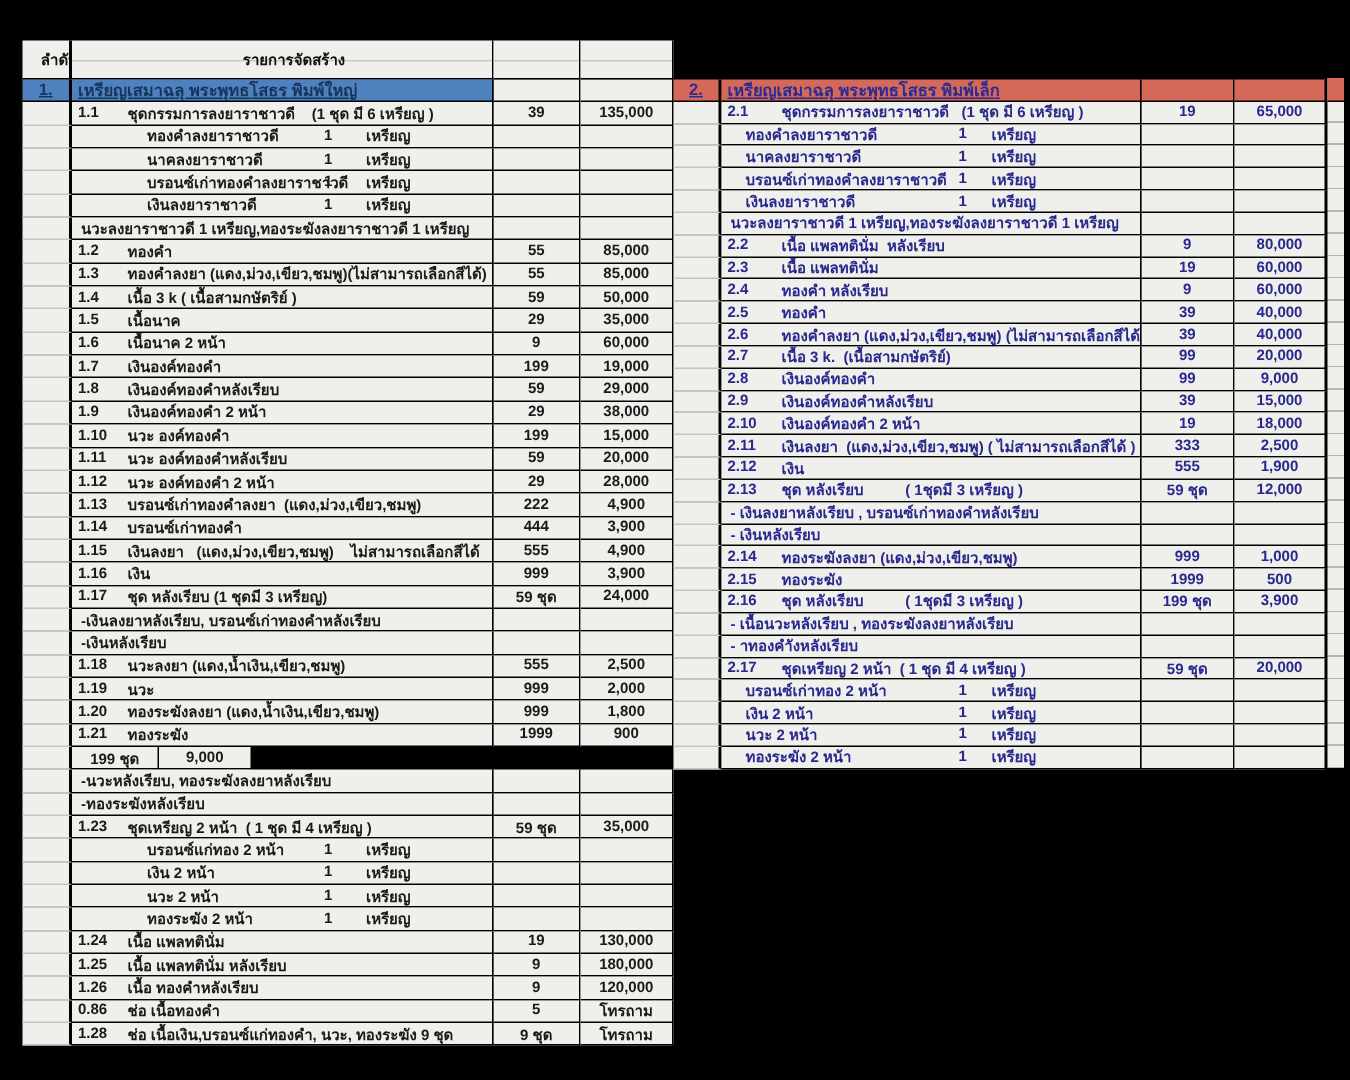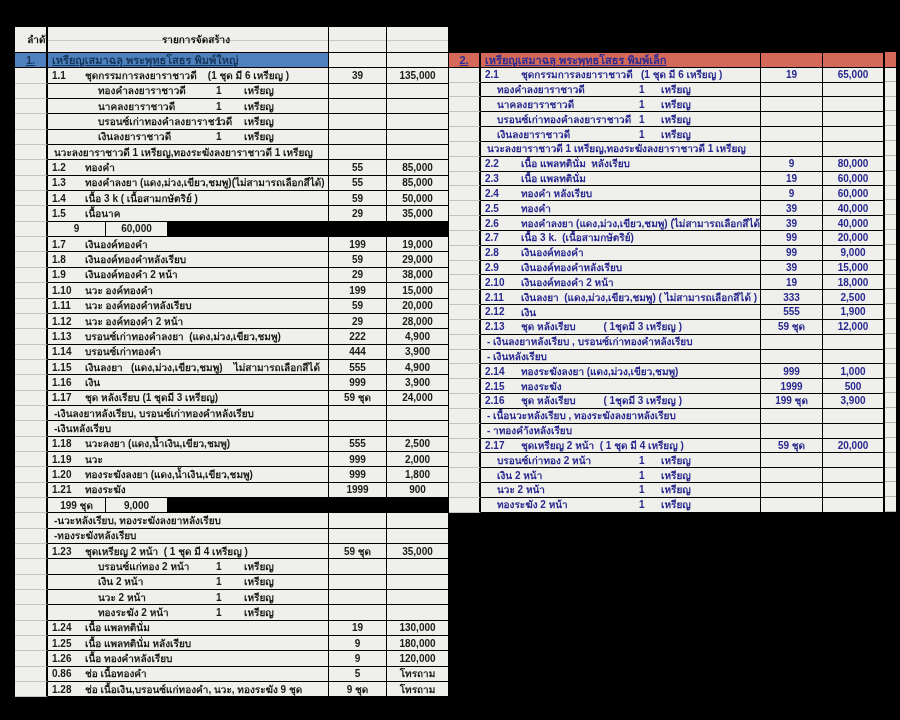--- a/index.html
+++ b/index.html
@@ -188,20 +188,24 @@
         </div>
         <div class="c qty">
           <span>29</span>
         </div>
         <div class="c price">
           <span>35,000</span>
         </div>
       </div>
       <div class="r main">
         <div class="c no"></div>
+        <div class="c desc">
+          <span class="rnum">1.6</span>
+          <span class="rname">เนื้อนาค 2 หน้า</span>
+        </div>
         <div class="c qty">
           <span>9</span>
         </div>
         <div class="c price">
           <span>60,000</span>
         </div>
       </div>
       <div class="r main">
         <div class="c no"></div>
         <div class="c desc">

